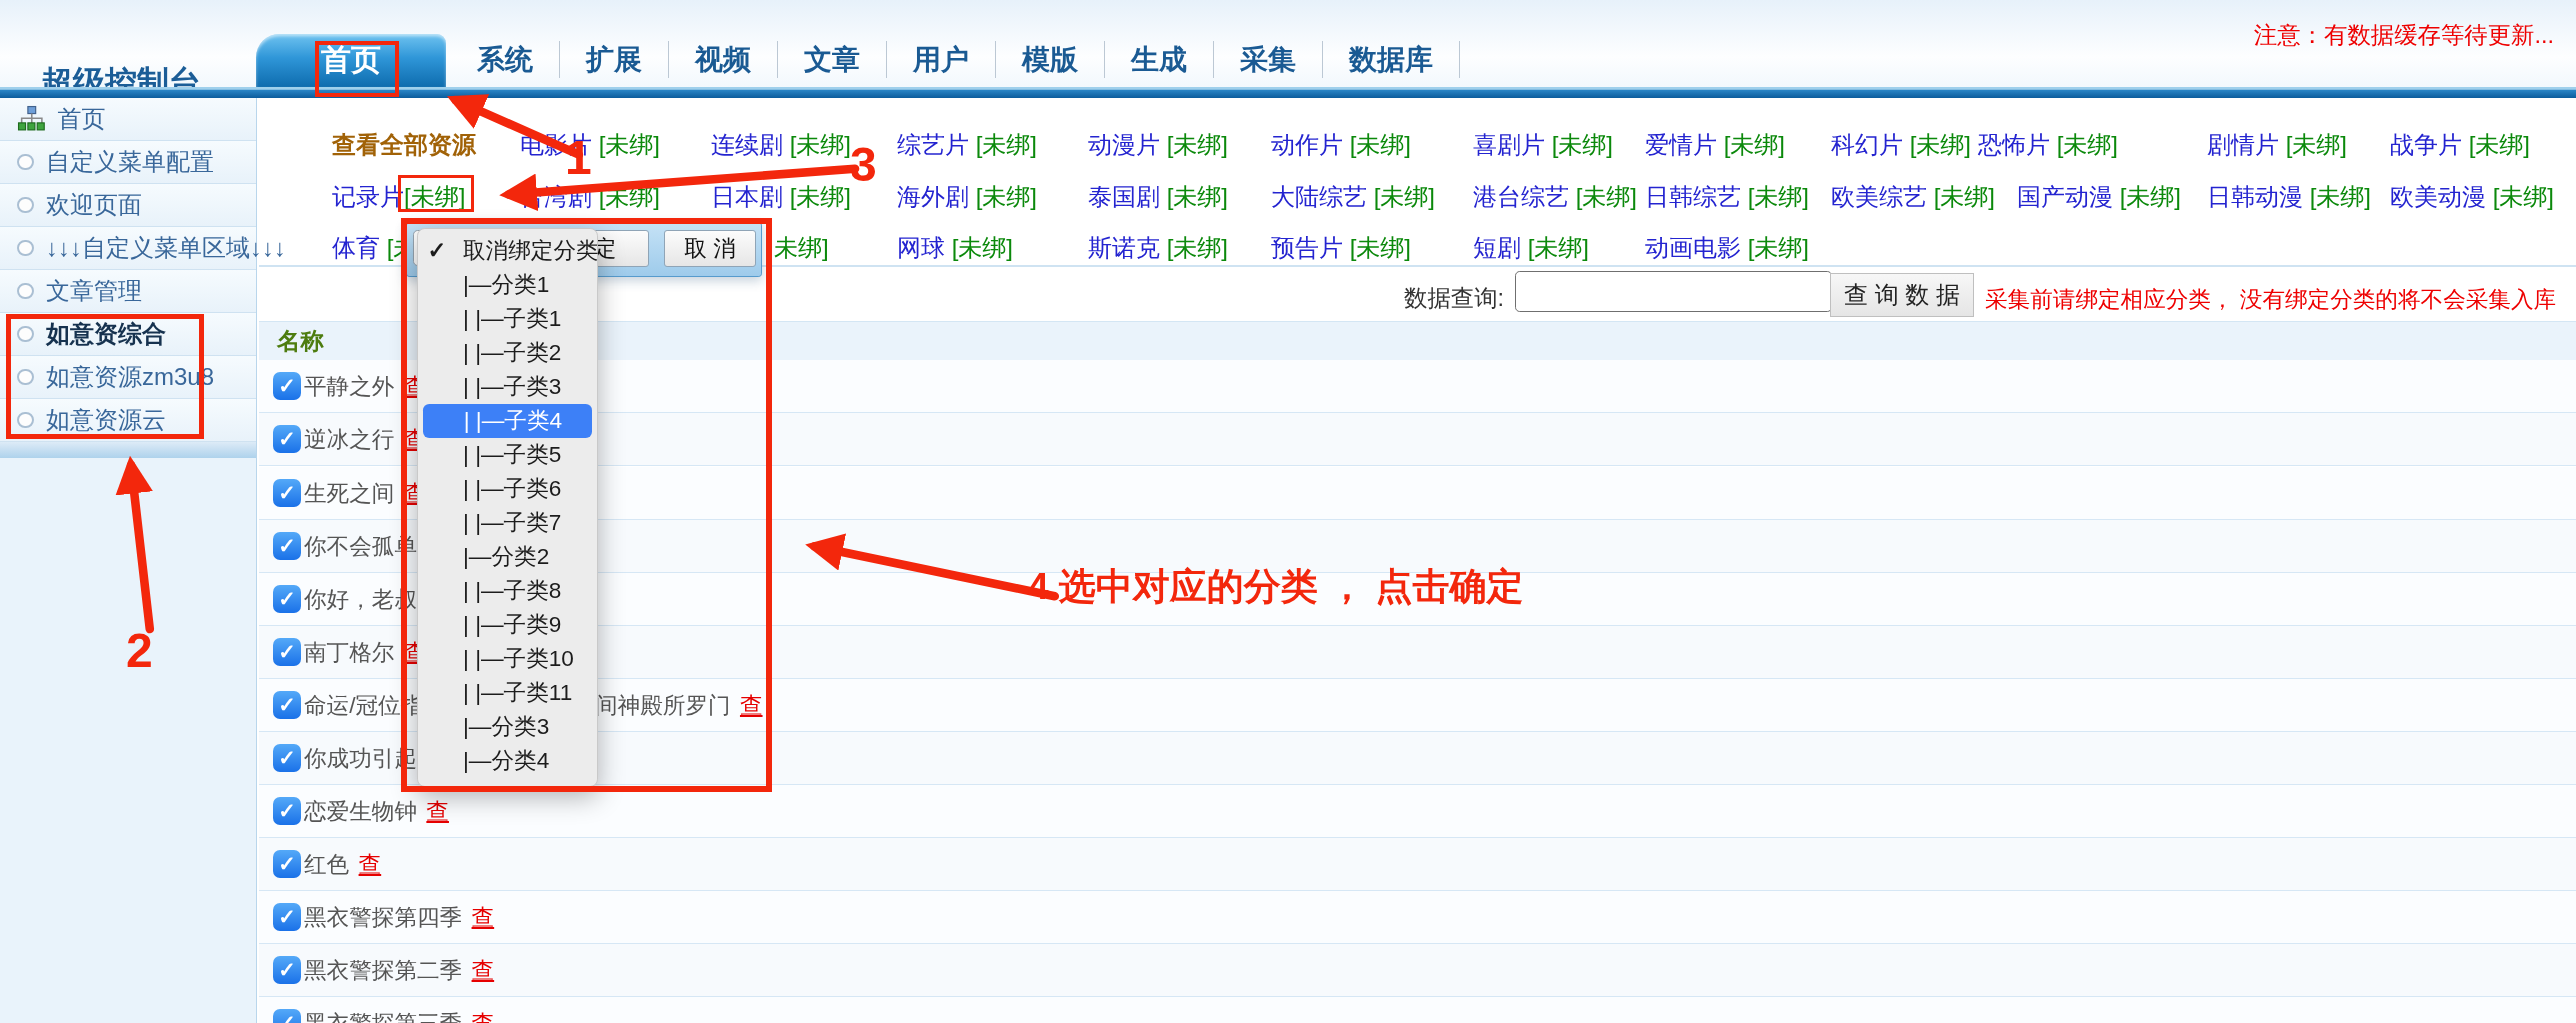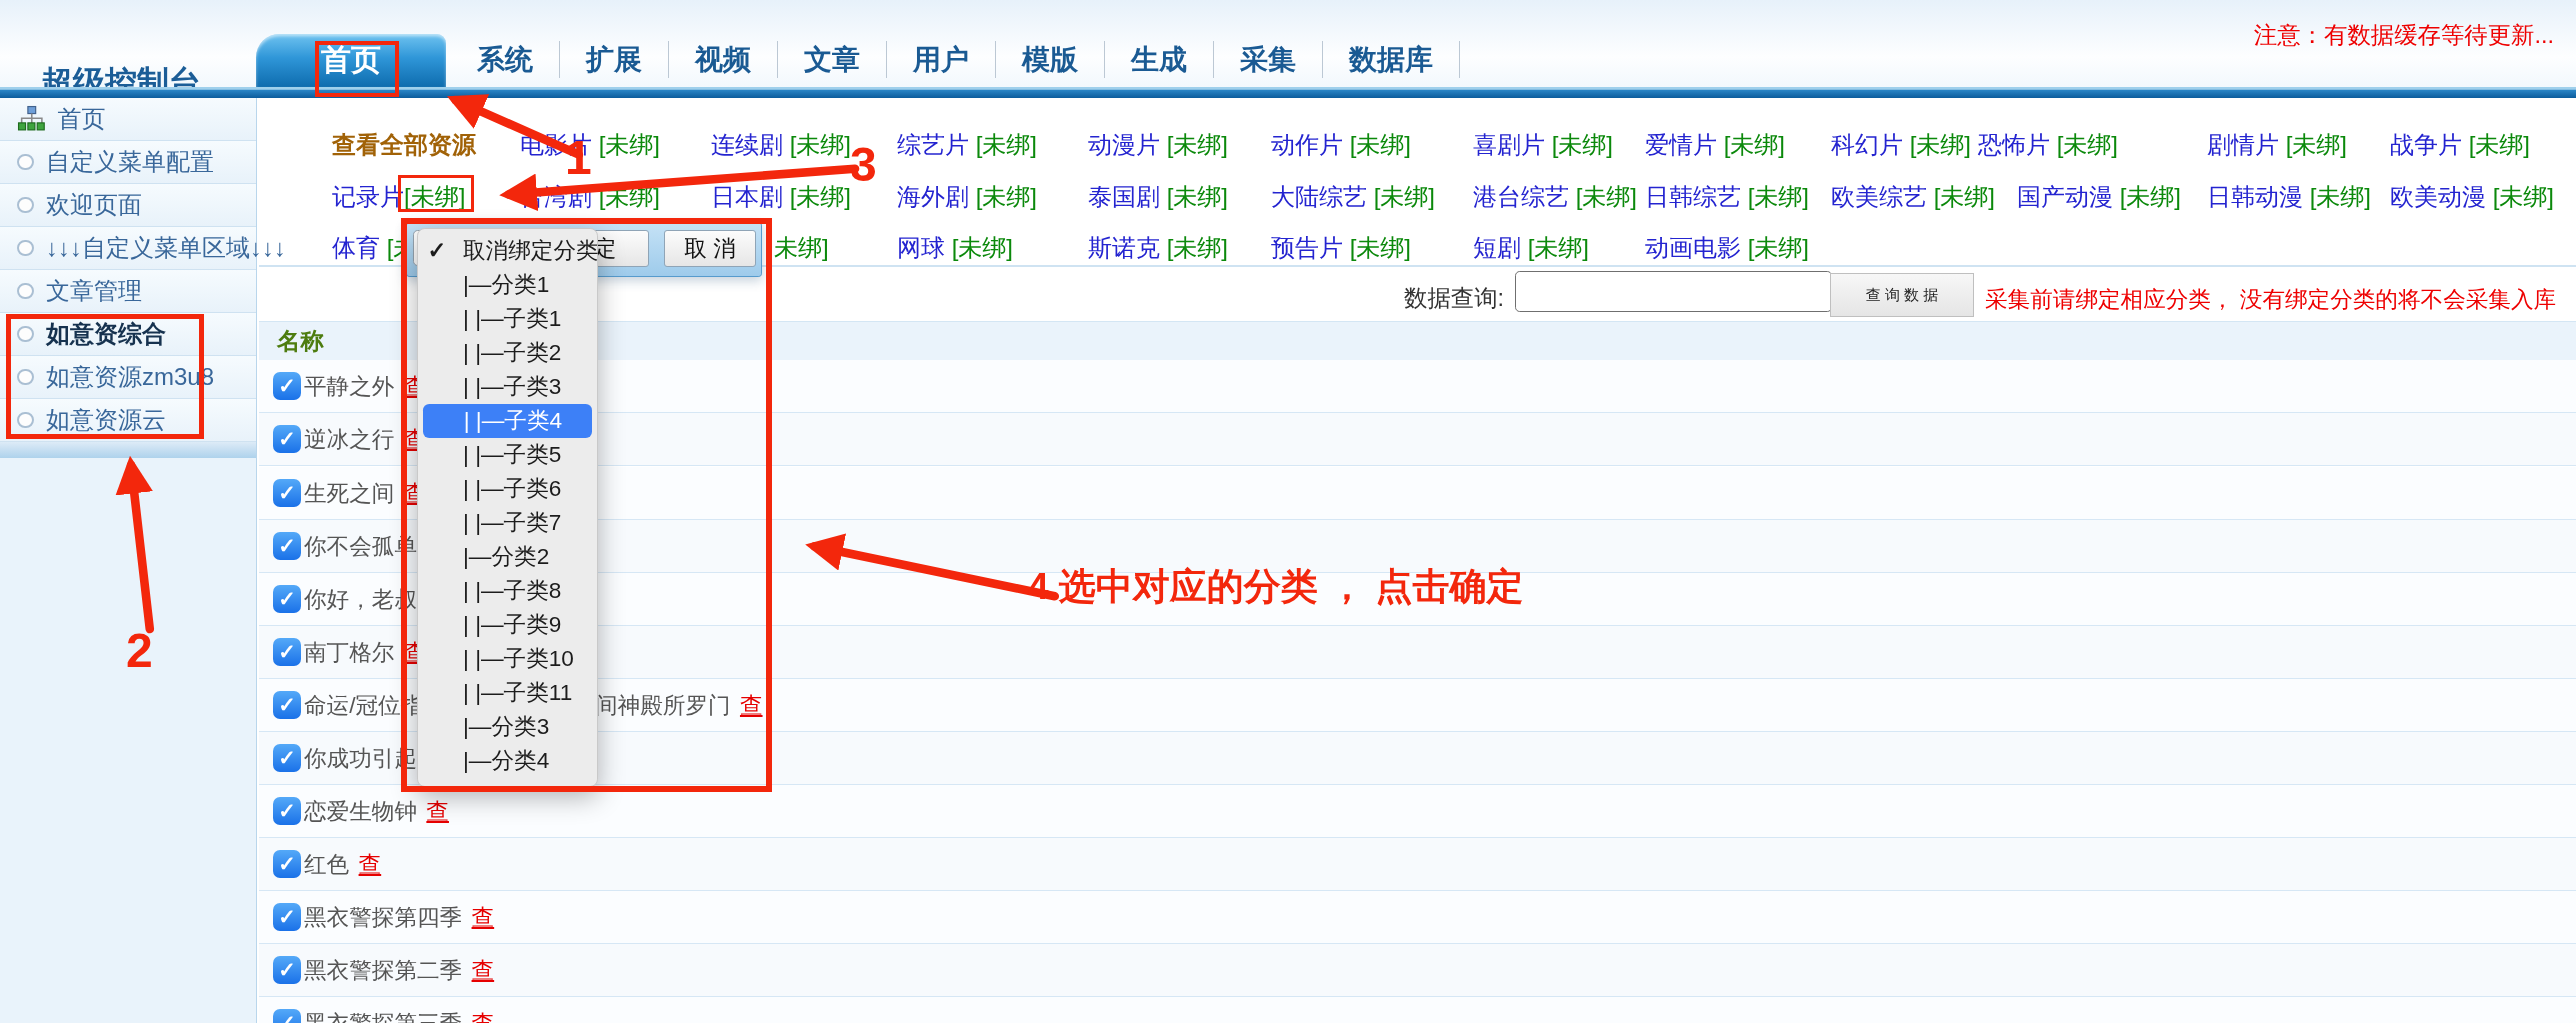--- a/index.html
+++ b/index.html
@@ -46,21 +46,21 @@
   .frag-tag{position:absolute;left:774px;top:0;height:51px;line-height:51px;
             font-size:24px;color:#0b890b;}
 
   
   .hr1{position:absolute;left:259px;right:0;top:265px;height:1.6px;background:#cfe3f2;}
   .q-label{position:absolute;left:1404px;top:282px;font-size:23.4px;color:#333;}
   .q-input{position:absolute;left:1515px;top:271px;width:293px;height:39px;border:1.6px solid #6f6f6f;
            border-radius:4.7px;font-size:22px;padding:0 11px;background:#fff;box-sizing:content-box;}
   .q-btn{position:absolute;left:1830px;top:273px;width:142px;height:42px;
          background:linear-gradient(180deg,#f7f7f7,#e5e5e5);border:0.8px solid #bfbfbf;
-         font-size:15px;color:#222;display:flex;align-items:center;justify-content:center;}
+         font-size:24px;color:#222;display:flex;align-items:center;justify-content:center;}
   .q-warn{position:absolute;left:1985px;top:284px;font-size:22.6px;color:#ee0000;white-space:nowrap;}
 
   
   .thead{position:absolute;left:259px;right:0;top:321px;height:39px;background:#eaf3fb;
          border-top:1.6px solid #d4e6f4;border-bottom:1.6px solid #c9dff0;box-sizing:content-box;}
   .thead .th{position:absolute;left:18px;top:0;height:39px;line-height:39px;
          font-size:23.4px;font-weight:600;color:#4d7c0f;}
   .t-row{position:absolute;left:259px;right:0;height:53px;border-bottom:1.6px solid #d6e7f5;
          box-sizing:border-box;}
   .t-row:nth-child(odd){background:#fbfdff;}

